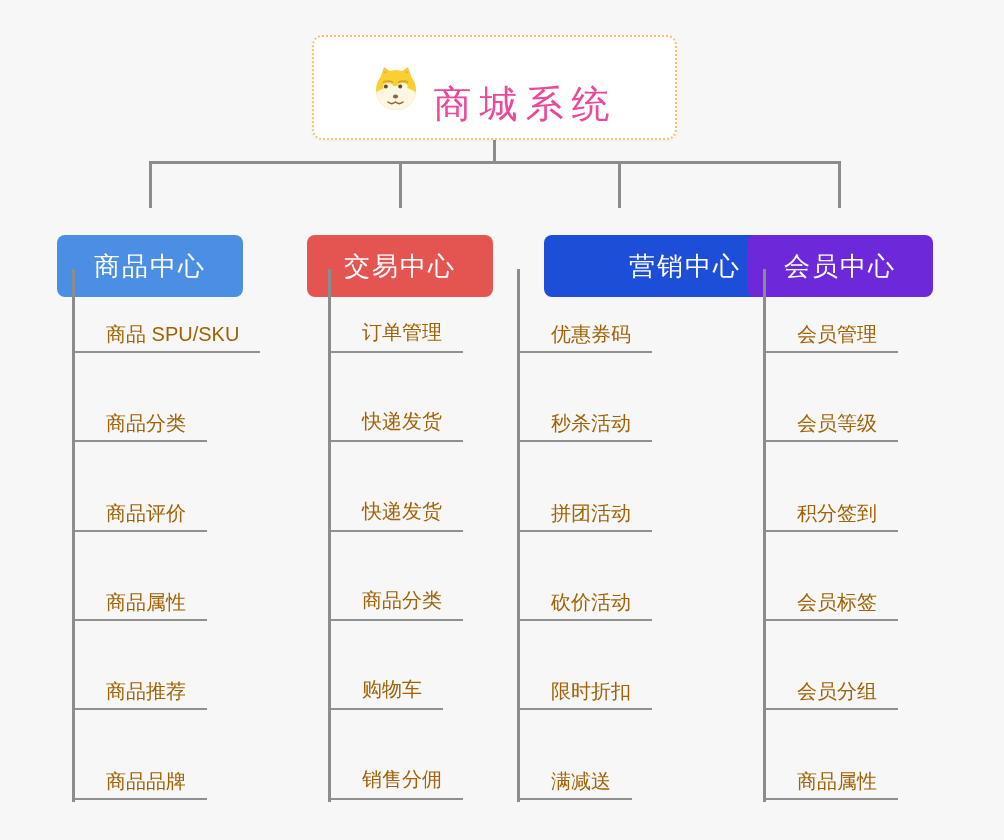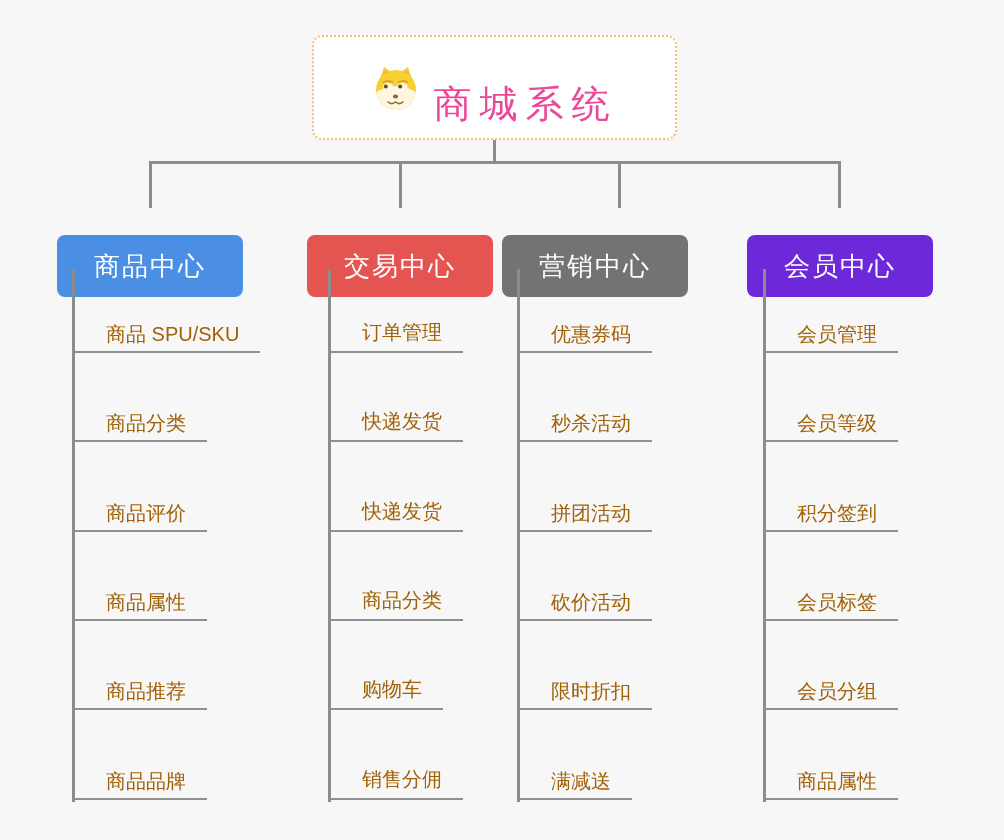--- a/index.html
+++ b/index.html
@@ -62,21 +62,21 @@
     letter-spacing: 2px;
     display: flex;
     align-items: center;
     justify-content: center;
     white-space: nowrap;
     cursor: default;
     margin-top: 28px;
   }
   .b0 { left: 57px;  background: #4a8fe4; }
   .b1 { left: 307px; background: #e45552; }
-  .b2 { left: 502px; background: #737373; }
+  .b2 { left: 544px; background: #1d4ed8; padding-left: 48px; }
   .b3 { left: 747px; background: #6d28d9; }
 
   
   .col {
     position: absolute;
     top: 269px;
     height: 533px;
     border-left: 3px solid #8c8c8c;
   }
   .c0 { left: 72px; }

